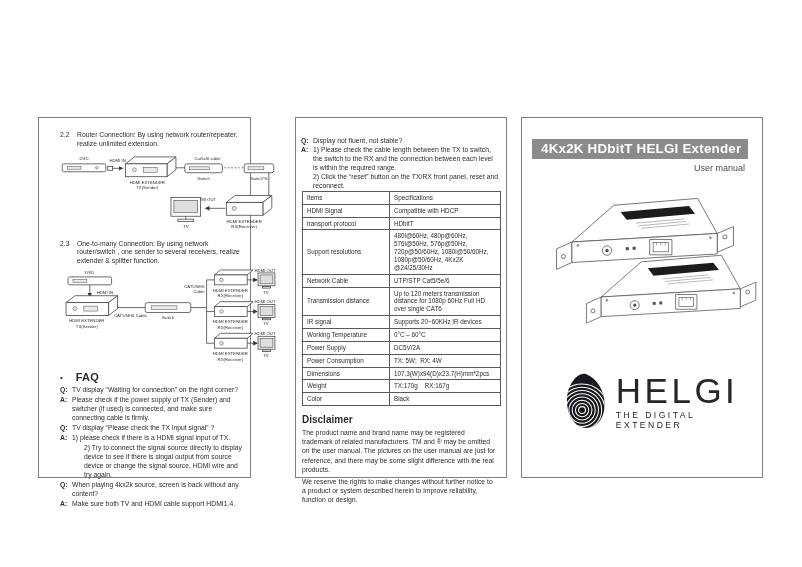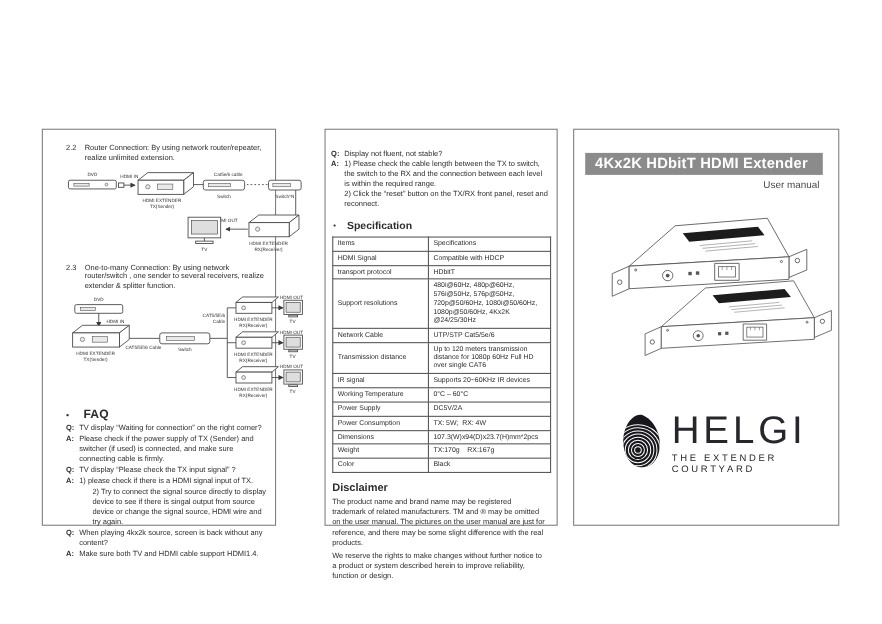--- a/index.html
+++ b/index.html
@@ -51,21 +51,21 @@
   
   .titlebar{position:absolute;left:10px;top:21px;width:216px;height:20px;background:#8b8b8b;
     color:#ffffff;font-size:13.4px;font-weight:bold;line-height:20px;padding-left:9px;
     box-sizing:border-box;letter-spacing:0.2px;}
   .usermanual{position:absolute;right:17px;top:45px;font-size:9px;font-weight:normal;color:#4a4a4a;}
   .prod{position:absolute;}
   .p1{left:32px;top:76px;}
   .p2{left:62px;top:133px;}
   .pln{fill:#ffffff;stroke:#4f4f4f;stroke-width:0.9;stroke-linejoin:round;}
   .pdk{fill:#1c1c1c;stroke:none;}
-  .logo{position:absolute;left:42px;top:254px;display:flex;align-items:flex-end;}
+  .logo{position:absolute;left:42px;top:254px;display:flex;align-items:center;}
   .logo-textcol{margin-left:8px;}
   .brand{font-size:35px;line-height:36px;letter-spacing:3.5px;color:#26262c;}
   .tagline{font-size:8.6px;letter-spacing:2.45px;color:#26262c;margin-top:1px;}
 </style>
 </head>
 <body>
 
 <svg width="0" height="0" style="position:absolute" aria-hidden="true">
   <defs>
     <marker id="arr" markerWidth="7" markerHeight="6" refX="5" refY="3" orient="auto">
@@ -291,23 +291,20 @@
     </div>
     <div class="qa-item">
       <span class="qa-pre">A:</span>
       <span class="qa-text">1) Please check the cable length between the TX to switch, the switch to the RX and the connection between each level is within the required range.</span>
     </div>
     <div class="qa-item">
       <span class="qa-pre"></span>
       <span class="qa-text">2) Click the “reset” button on the TX/RX front panel, reset and reconnect.</span>
     </div>
 
-    <div class="spec-head">
-      <span class="spec-title">Specification</span>
-    </div>
 
     <table class="spec">
       <tbody>
         <tr>
             <td>Items</td>
             <td>Specifications</td>
           </tr>
         <tr>
             <td>HDMI Signal</td>
             <td>Compatible with HDCP</td>
@@ -359,21 +356,21 @@
       </tbody>
     </table>
 
     <div class="disc-title">Disclaimer</div>
     <p class="disc-p">The product name and brand name may be registered trademark of related manufacturers. TM and ® may be omitted on the user manual. The pictures on the user manual are just for reference, and there may be some slight difference with the real products.</p>
     <p class="disc-p">We reserve the rights to make changes without further notice to a product or system described herein to improve reliability, function or design.</p>
   </div>
 </section>
 
 <section class="panel panel-right">
-  <div class="titlebar">4Kx2K HDbitT HDMI Extender</div>
+  <div class="titlebar">4Kx2K HDbitT HELGI Extender</div>
   <div class="usermanual">User manual</div>
 
   <svg class="prod p1" width="188" height="96" viewBox="0 0 220 112">
     <use href="#device"></use>
   </svg>
   <svg class="prod p2" width="180" height="92" viewBox="0 0 220 112">
     <use href="#device"></use>
   </svg>
 
   <div class="logo">
@@ -390,16 +387,16 @@
         <circle cx="19" cy="39" r="10.4"></circle>
         <circle cx="19" cy="39" r="13.8"></circle>
         <circle cx="19" cy="39" r="17.2"></circle>
         <circle cx="19" cy="39" r="20.6"></circle>
         <circle cx="19" cy="39" r="24"></circle>
         <circle cx="19" cy="39" r="27.4"></circle>
       </g>
     </svg>
     <div class="logo-textcol">
       <div class="brand">HELGI</div>
-      <div class="tagline">THE EXTENDER COURTYARD</div>
+      <div class="tagline">THE DIGITAL EXTENDER</div>
     </div>
   </div>
 </section>
 
 </body></html>

